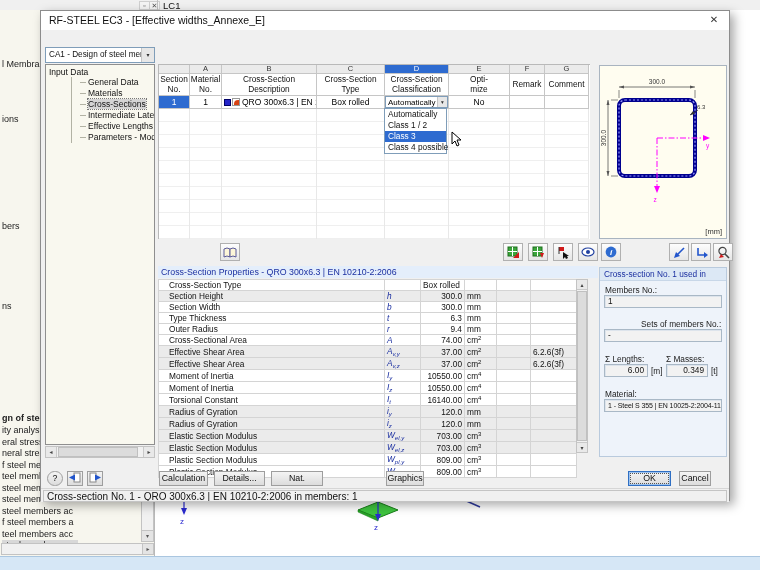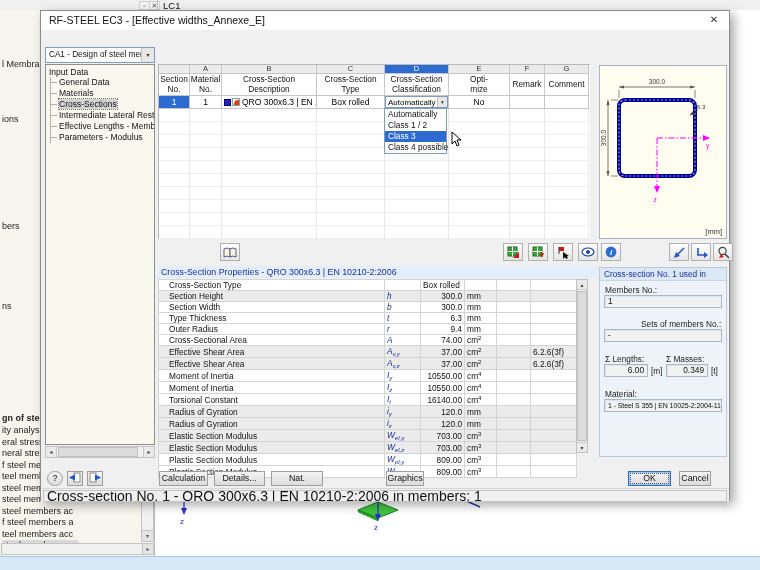--- a/index.html
+++ b/index.html
@@ -28,21 +28,21 @@
   .titlebar { position:absolute; left:0; top:0; width:688px; height:19px; background:#fff; font-size:10.5px; color:#111; line-height:19px; padding-left:8px; }
   .close-btn { position:absolute; right:0; top:0; width:30px; height:19px; text-align:center; line-height:18px; font-size:10px; color:#333; cursor:default; }
   .menubar { position:absolute; left:0; top:19px; width:688px; height:17px; background:#f0f0f0; display:flex; align-items:center; font-size:10.5px; color:#111; border-bottom:1px solid #e2e2e2; }
   .menu-item { padding:0 8px; }
 
   .case-combo { position:absolute; left:4px; top:36px; width:110px; height:16px; background:#fff; border:1px solid #7f9db9; font-size:8.2px; line-height:14px; padding-left:3px; color:#111; white-space:nowrap; overflow:hidden; }
   .case-combo .dd { position:absolute; right:0; top:0; width:13px; height:14px; background:#e7e7e7; border-left:1px solid #c5c5c5; text-align:center; font-size:6px; line-height:14px; color:#333; }
 
   .tree { position:absolute; left:4px; top:53px; width:110px; height:381px; background:#f9f8ef; border:1px solid #8f8f8f; font-size:8.5px; color:#111; overflow:hidden; padding:2px 0 0 3px; }
   .tree-root { white-space:nowrap; }
-  .tree-kids { margin-left:1px; border-left:1px solid #b2b2a4; }
+  .tree-kids { margin-left:22px; border-left:1px solid #b2b2a4;padding-left:8px; }
   .tree-item { white-space:nowrap; height:11px; line-height:11px; }
   .tree-item::before { content:""; display:inline-block; width:6px; height:1px; background:#b2b2a4; vertical-align:middle; margin-right:2px; }
   .tree-item .lbl.sel { background:#d4d4d4; outline:1px dotted #777; }
   .tree-hscroll { position:absolute; left:4px; top:435px; width:110px; height:12px; background:#f1f1f1; border:1px solid #c3c3c3; }
   .tree-hscroll .arrL,.tree-hscroll .arrR { position:absolute; top:0; width:11px; height:10px; background:#e9e9e9; font-size:6px; line-height:10px; text-align:center; color:#444; }
   .tree-hscroll .arrL { left:0; border-right:1px solid #c9c9c9; }
   .tree-hscroll .arrR { right:0; border-left:1px solid #c9c9c9; }
   .tree-hscroll .thumb { position:absolute; left:12px; top:0; width:80px; height:10px; background:#dcdcdc; border:1px solid #c0c0c0; }
 
   .section-header { position:absolute; left:116px; top:36px; width:570px; height:16px; background:#cfe1f3; border:1px solid #a9c4e0; font-size:10px; font-weight:bold; color:#0a0a0a; line-height:14px; padding-left:5px; }
@@ -99,21 +99,21 @@
   .groupbox { position:absolute; left:558px; top:256px; width:128px; height:190px; background:#eef3fa; border:1px solid #b9cadd; font-size:8.3px; }
   .gb-caption { height:13px; background:#dce8f5; color:#1b2fa0; line-height:13px; padding-left:4px; border-bottom:1px solid #c8d7e8; white-space:nowrap; overflow:hidden; }
   .glabel { position:absolute; left:5px; color:#222; white-space:nowrap; }
   .gfield { position:absolute; background:#f2f2f2; border:1px solid #a9b8c6; box-shadow:inset 1px 1px 0 #dde4ec; font-size:8.3px; line-height:11px; padding:0 3px; white-space:nowrap; overflow:hidden; color:#111; }
 
   
   .btn { position:absolute; top:460px; height:15px; background:linear-gradient(#f4f4f4,#dcdcdc); border:1px solid #9e9e9e; font-size:8.8px; line-height:13px; text-align:center; color:#111; }
   .btn.icon { width:16px; }
   .btn.ok { outline:1px dotted #555; outline-offset:-3px; border:1px solid #2f6fc4; box-shadow:0 0 0 1px #9ec3ee inset; }
   .statusbar { position:absolute; left:0; top:477px; width:688px; height:14px; background:#f0f0f0; border-top:1px solid #d6d6d6; }
-  .statusbar .inner { position:absolute; left:2px; top:1px; width:684px; height:12px; border:1px solid #c4c4c4; background:#f0f0f0; font-size:14px; line-height:11px; padding-left:3px; color:#111; white-space:nowrap; overflow:hidden; }
+  .statusbar .inner { position:absolute; left:2px; top:1px; width:684px; height:12px; border:1px solid #c4c4c4; background:#f0f0f0; font-size:10px; line-height:11px; padding-left:3px; color:#111; white-space:nowrap; overflow:hidden; }
 </style>
 </head>
 <body>
 
 <div class="screen">
 
   <div class="abs bg-canvas"></div>
   <div class="abs bg-navpanel" id="bgNav">
       <div class="bg-nav-line" style="top: 49px;">l Membranes</div>
       <div class="bg-nav-line" style="top: 104px;">ions</div>

